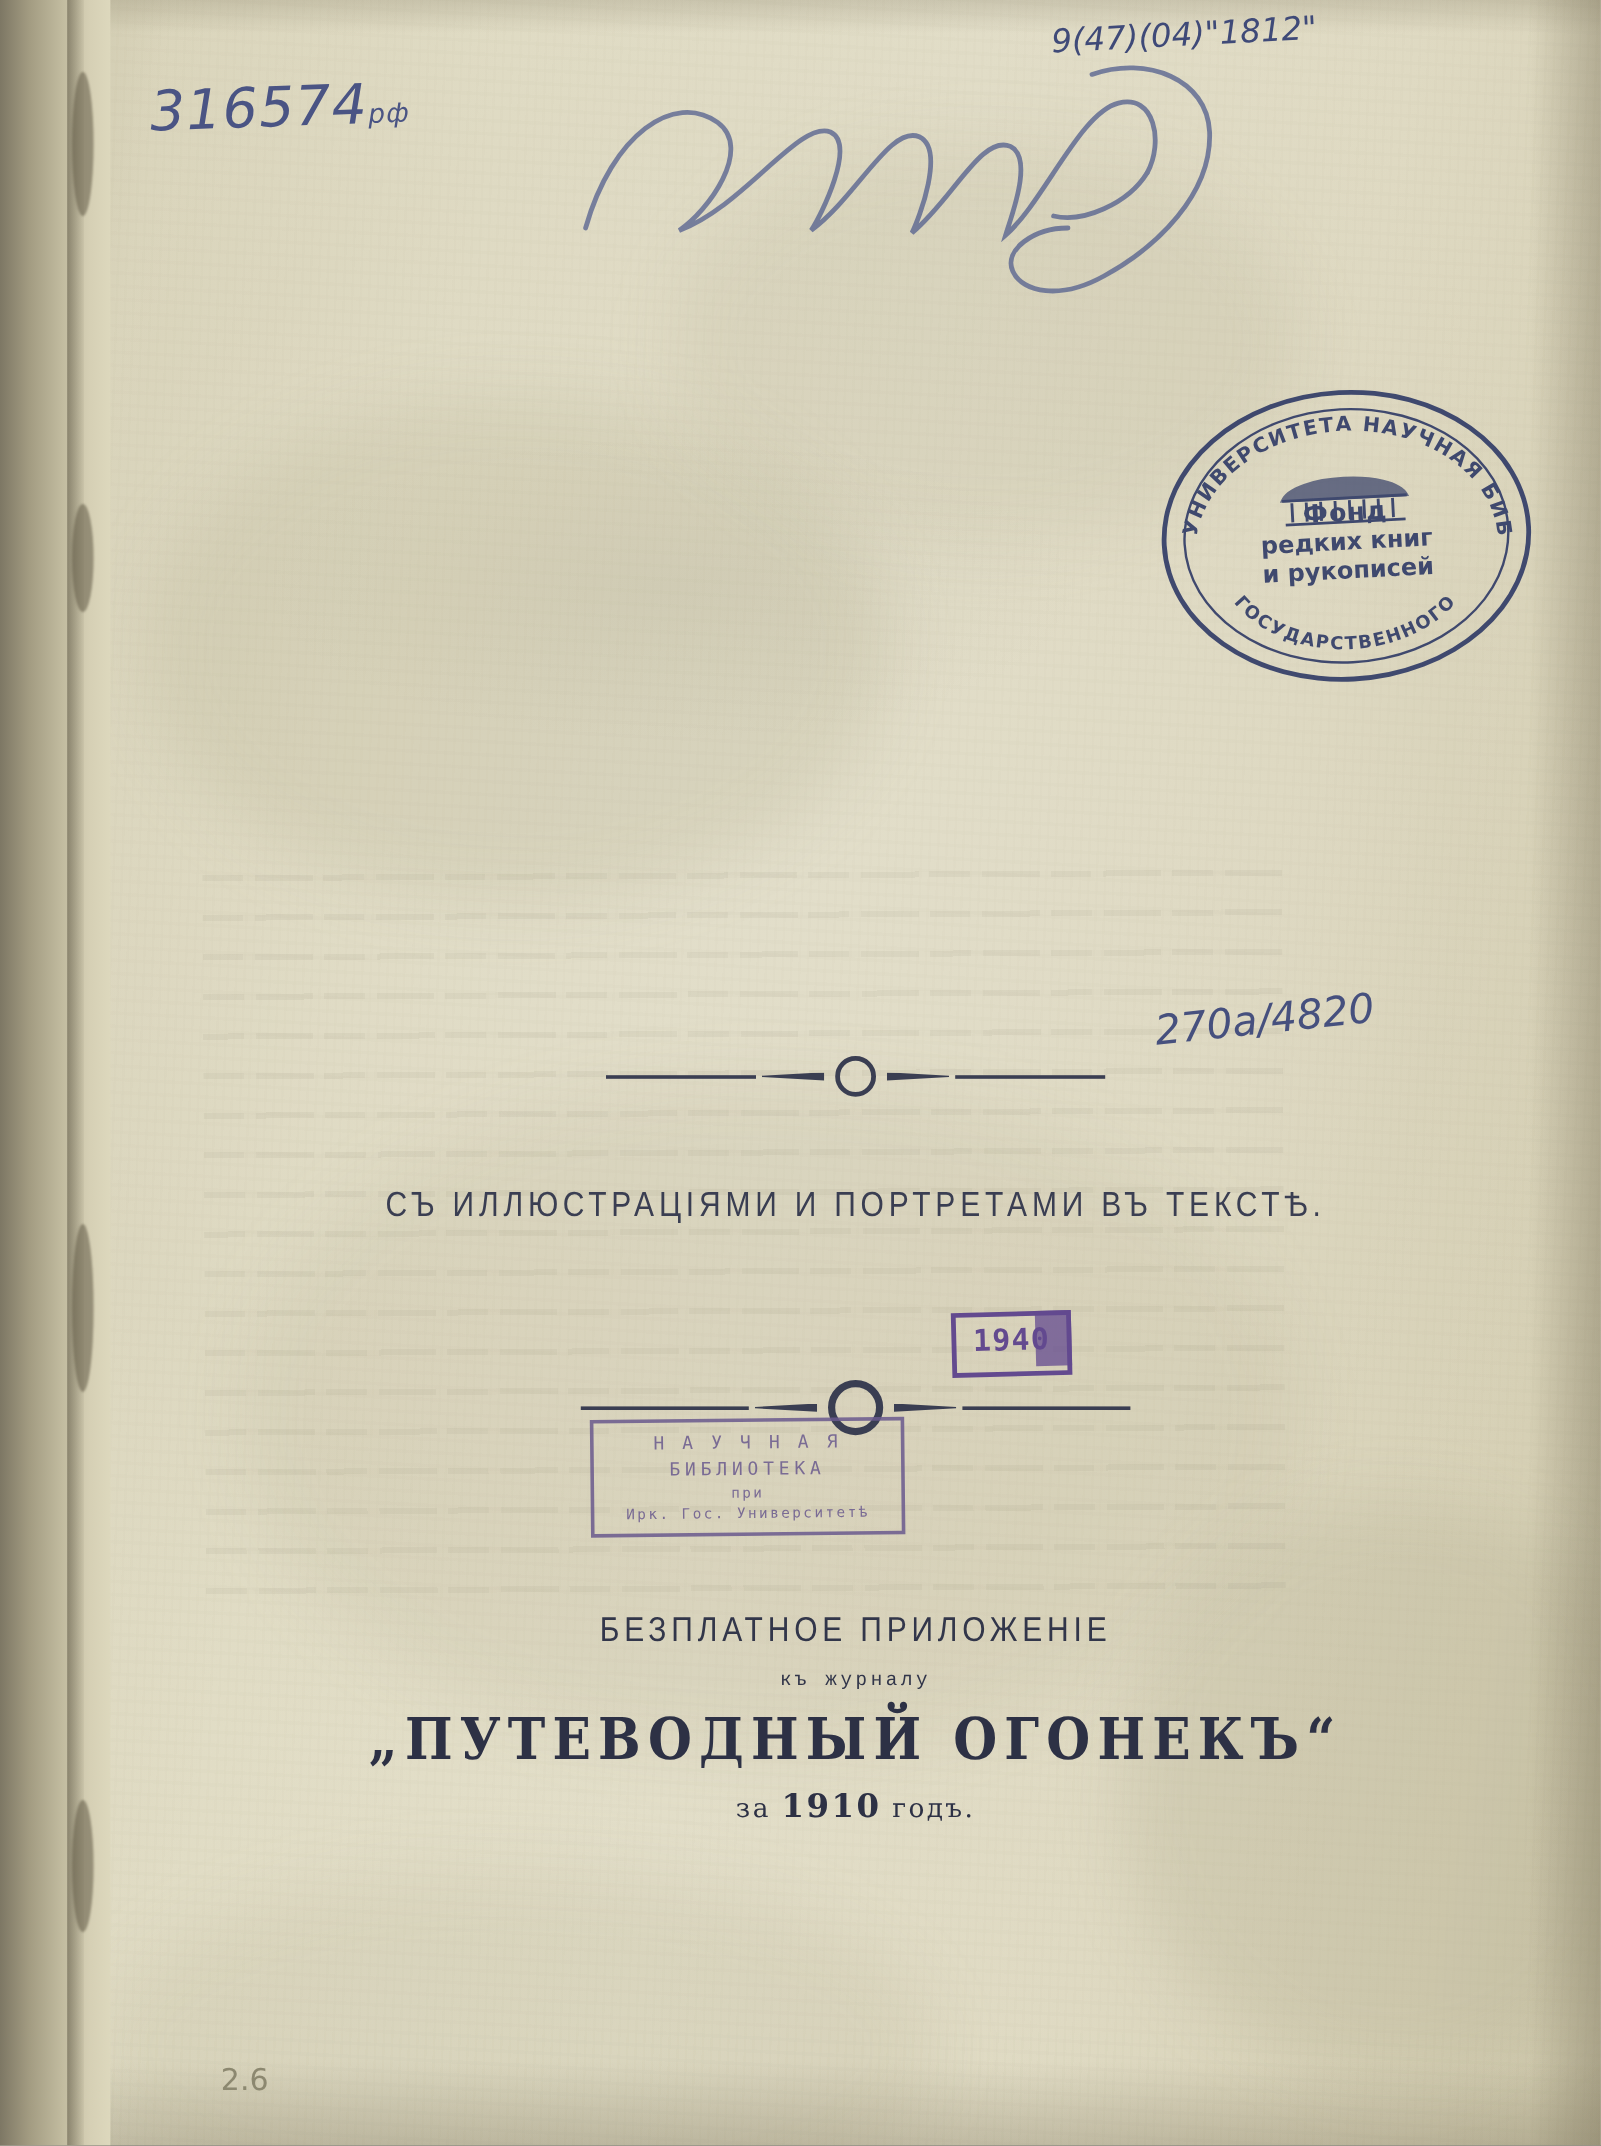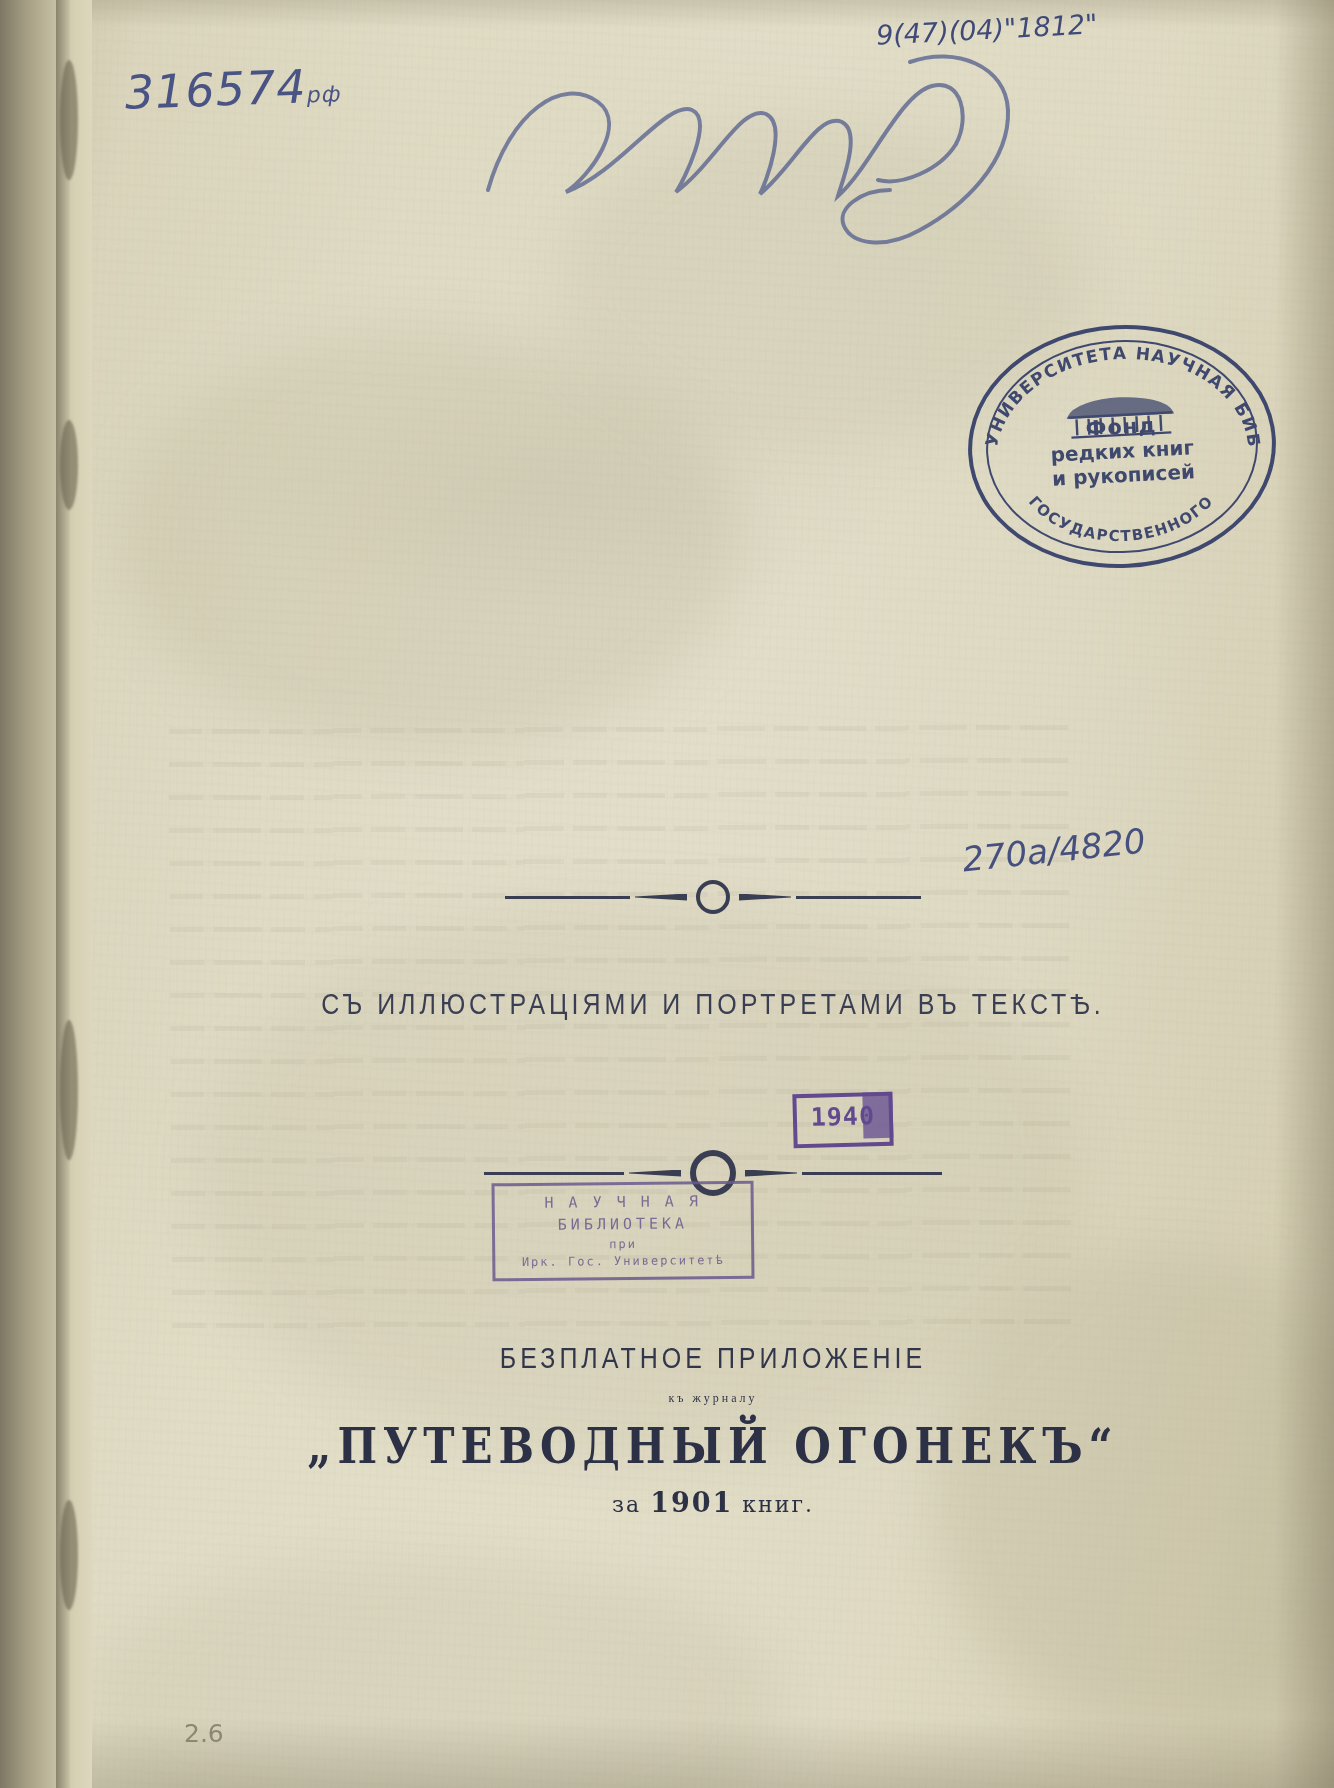--- a/index.html
+++ b/index.html
@@ -200,22 +200,22 @@
   }
   .foot-1 {
     font-family: "Liberation Sans", sans-serif;
     font-size: 25px;
     letter-spacing: 4px;
     color: #32364a;
     transform: scaleY(1.15);
   }
   .foot-2 {
     margin-top: 18px;
-    font-family: Liberation Serif, serif;
-    font-size: 12px;
+    font-family: Liberation Mono, monospace;
+    font-size: 16px;
     letter-spacing: 3px;
     color: #32364a;
   }
   .foot-3 {
     margin-top: 16px;
     font-family: "DejaVu Serif", serif;
     font-weight: 700;
     font-size: 42px;
     letter-spacing: 6px;
     color: #2d3145;
@@ -437,22 +437,22 @@
       <div class="orn-taper r"></div>
       <div class="orn-line long"></div>
     </div>
 
     <div class="footer">
       <div class="foot-1">БЕЗПЛАТНОЕ ПРИЛОЖЕНІЕ</div>
       <div class="foot-2">къ журналу</div>
       <div class="foot-3">„ПУТЕВОДНЫЙ ОГОНЕКЪ“</div>
       <div class="foot-4">
         <span>за</span>
-        <span class="yr">1901</span>
-        <span>книг.</span>
+        <span class="yr">1910</span>
+        <span>годъ.</span>
       </div>
     </div>
   </div>
 
   <div class="hand hand-shelf">
     <span>316574</span><small>рф</small>
   </div>
 
   <div class="hand hand-udc">9(47)(04)"1812"</div>
 

